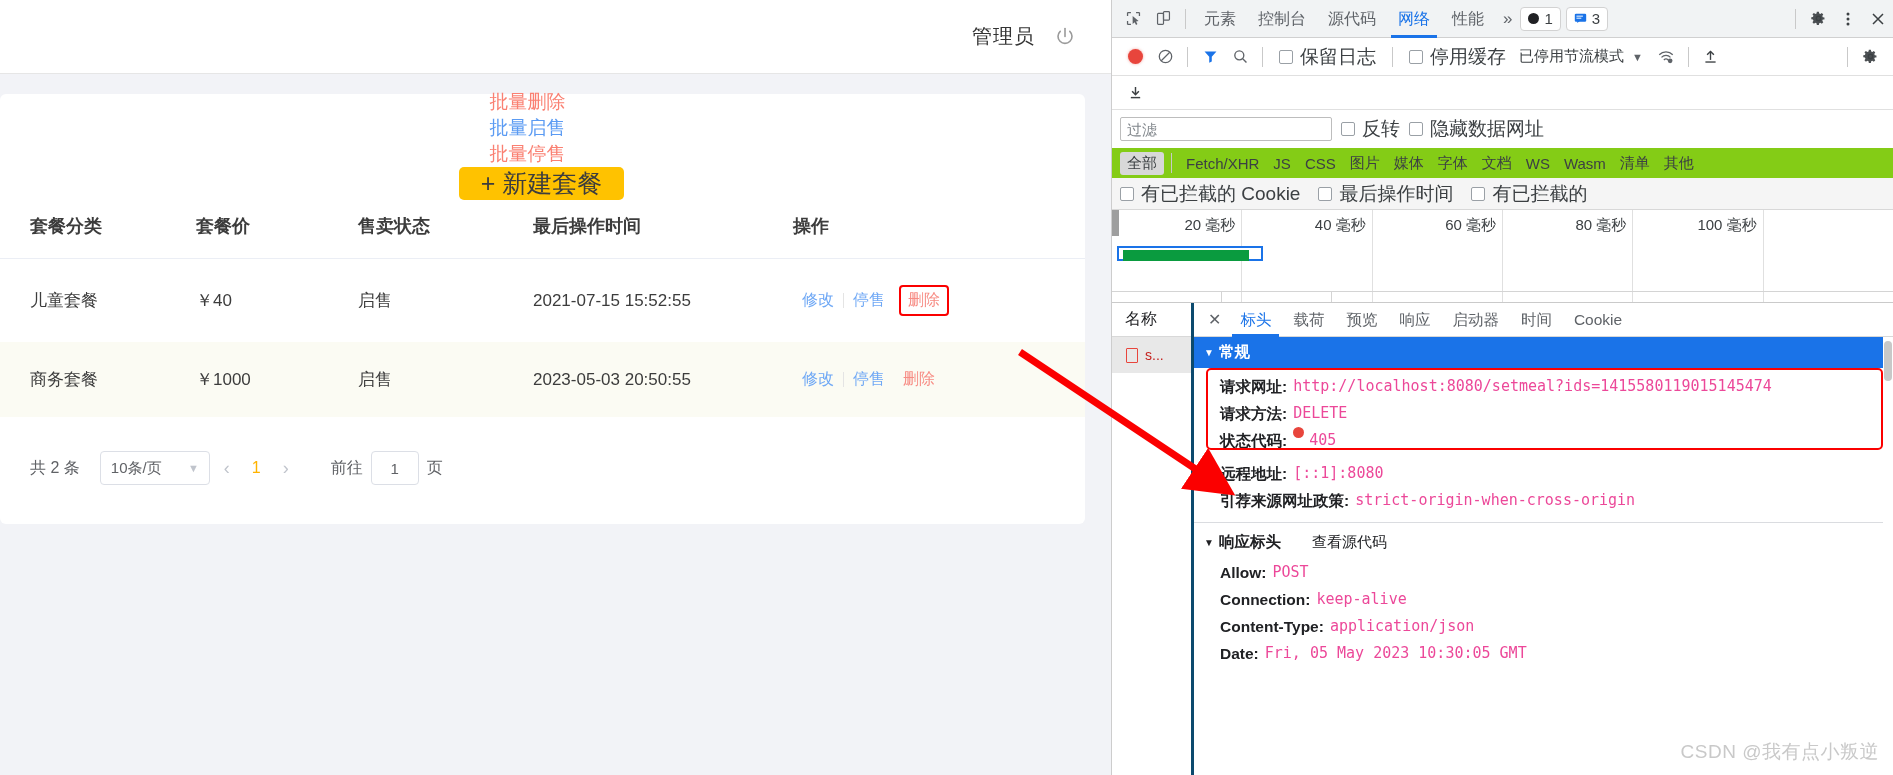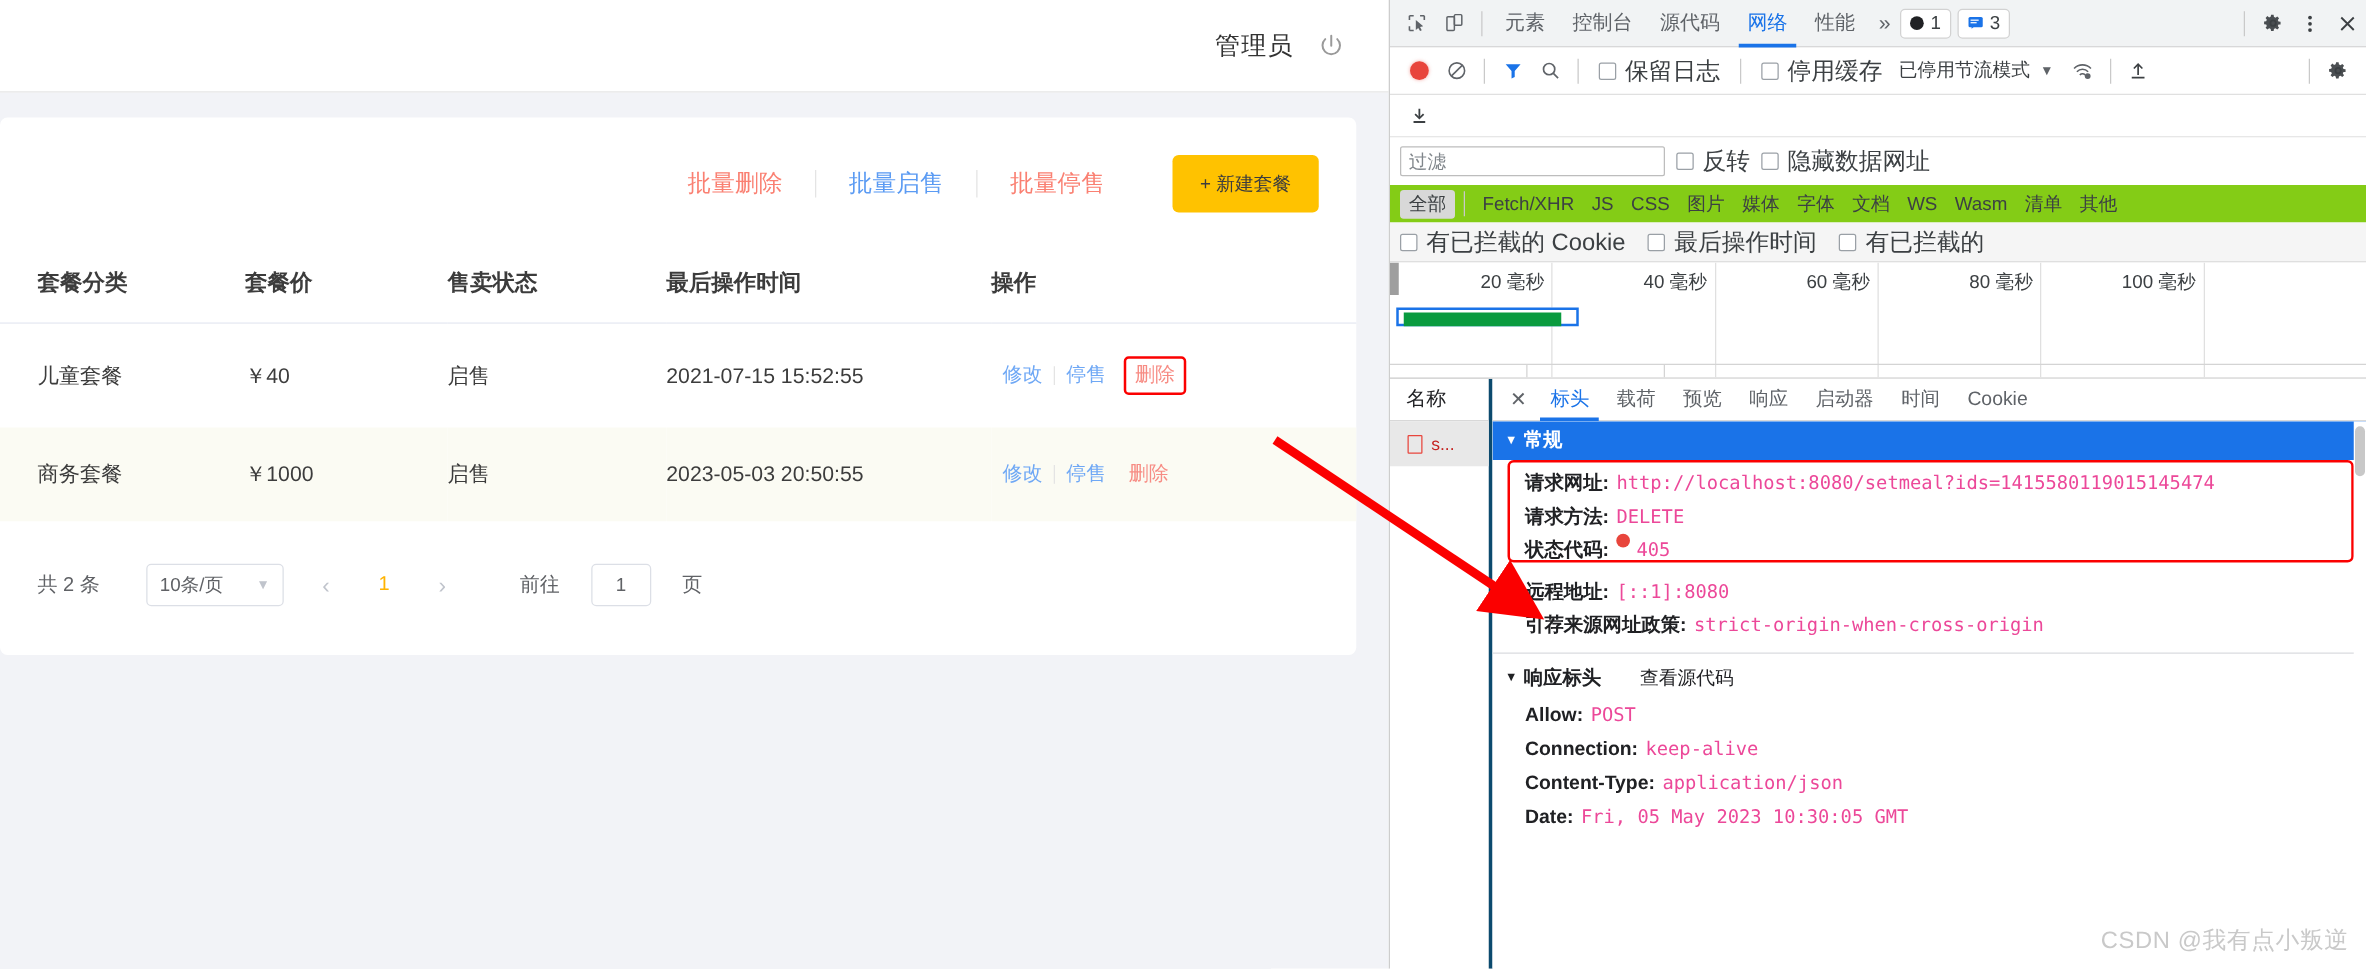--- a/index.html
+++ b/index.html
@@ -32,31 +32,31 @@
     background: #ffffff;
     border-radius: 6px;
     margin: 20px 26px 0 0;
     width: 1085px;
     min-height: 430px;
     padding: 0;
     position: relative;
   }
   .toolbar {
     display: flex; align-items: center; justify-content: flex-end;
-    height: 106px; padding-right: 30px; gap: 0;
+    height: 106px; padding-right: 30px; gap: 0; flex-direction: column;
   }
   .tb-link {
     font-size: 19px; padding: 0 26px; cursor: pointer; white-space: nowrap;
   }
   .tb-link.red { color: #fa8072; }
   .tb-link.blue { color: #5b9bf3; }
   .tb-sep { width: 1px; height: 22px; background: #e4e4e4; }
   .btn-new {
     background: #ffc200; color: #3d3d3d; border: none;
-    border-radius: 5px; font-size: 15px;
+    border-radius: 5px; font-size: 25px;
     padding: 0 22px; height: 46px; margin-left: 28px; cursor: pointer;
     font-family: inherit;
   }
 
   table.meal-table { width: 100%; border-collapse: collapse; table-layout: fixed; }
   table.meal-table th {
     font-size: 18px; color: #3c3c3c; font-weight: bold;
     text-align: left; padding: 14px 0 20px 0; border-bottom: 1px solid #ebeef5;
   }
   table.meal-table td {
@@ -73,21 +73,21 @@
   .op-link { font-size: 16px; padding: 0 9px; cursor: pointer; }
   .op-link.blue { color: #6fa8f5; }
   .op-link.red { color: #f78c84; }
   .op-sep { width: 1px; height: 15px; background: #e4e4e4; }
   .op-boxed {
     border: 2px solid #fb0000; border-radius: 4px;
     padding: 3px 7px; margin-left: 5px;
   }
 
   .pager {
-    display: flex; align-items: center; gap: 17px;
+    display: flex; align-items: center; gap: 0;
     padding: 34px 0 0 30px; font-size: 16px; color: #606266;
   }
   .pager .total { margin-right: 20px; }
   .page-size {
     display: inline-flex; align-items: center; justify-content: space-between;
     width: 110px; height: 34px; border: 1px solid #dcdfe6; border-radius: 4px;
     padding: 0 10px; font-size: 15px; color: #606266; cursor: pointer;
   }
   .page-size .chev { color: #c0c4cc; font-size: 11px; }
   .pg-arrow { color: #c0c4cc; font-size: 18px; padding: 0 14px; cursor: pointer; }

